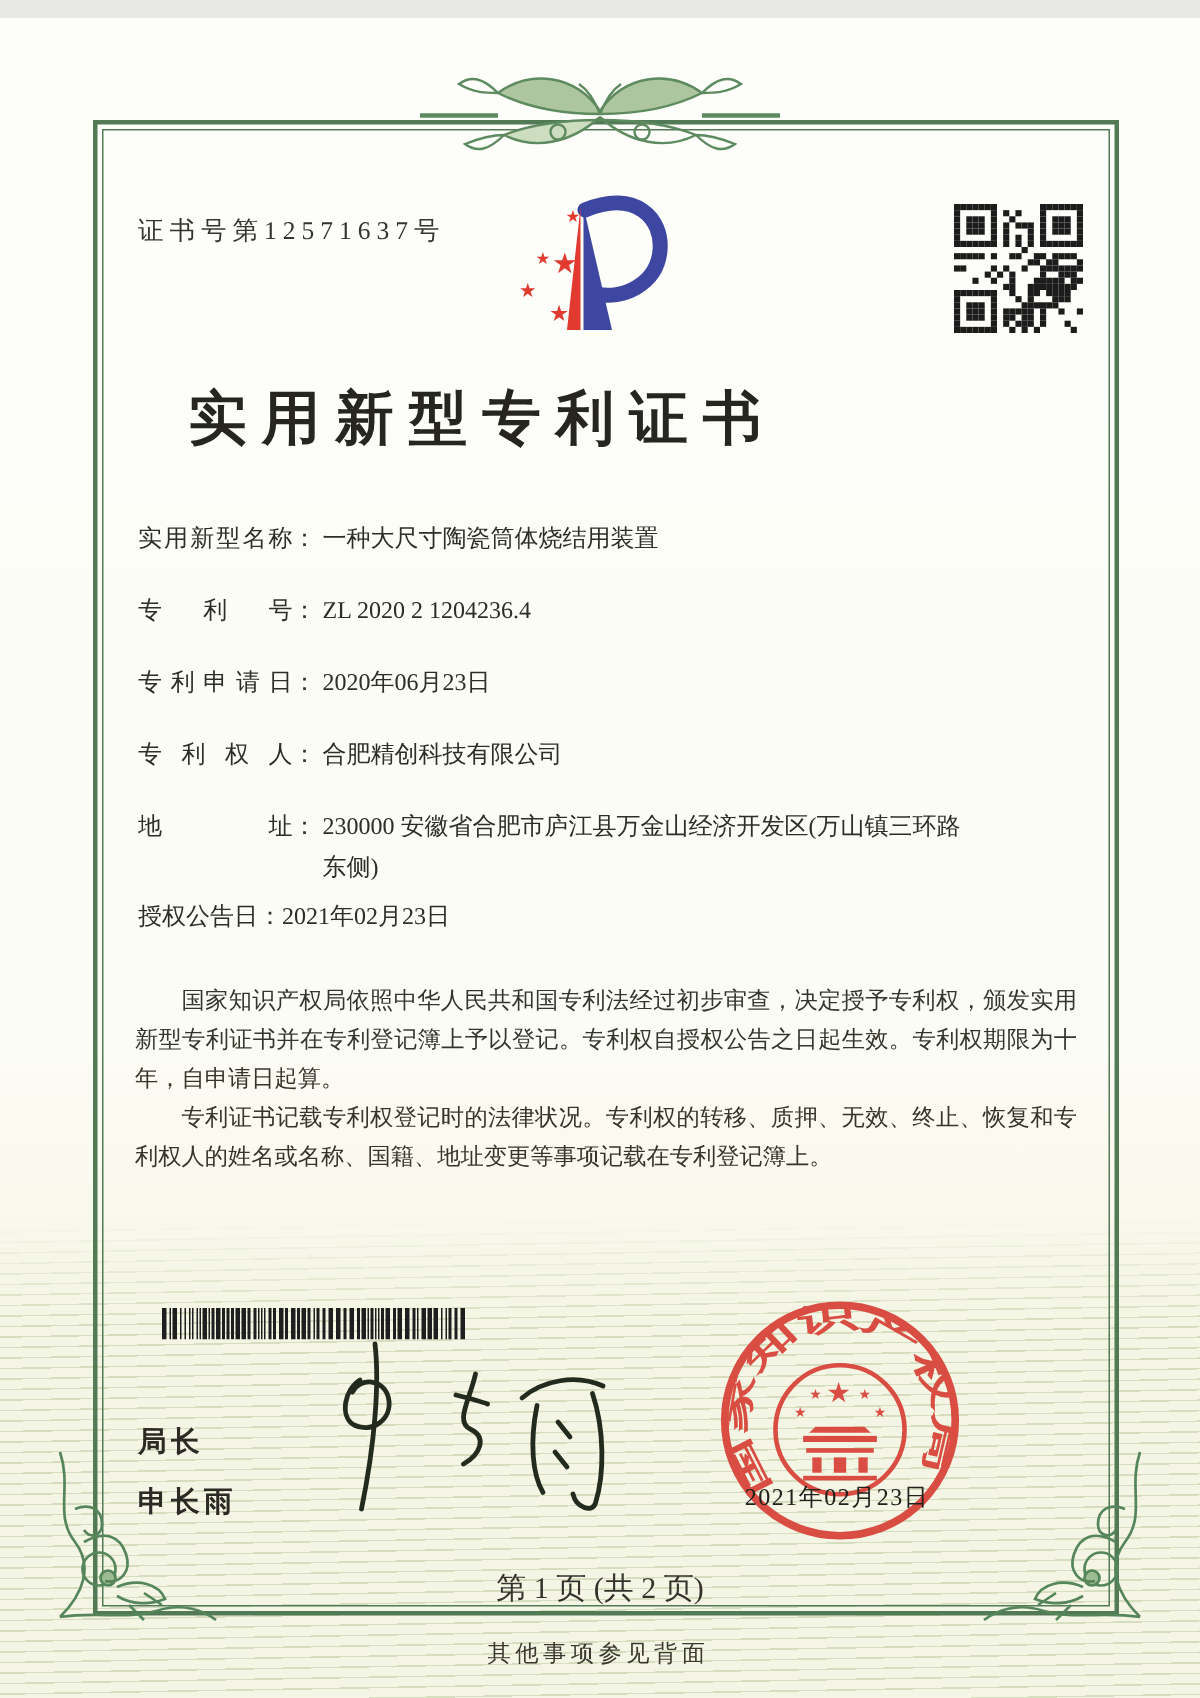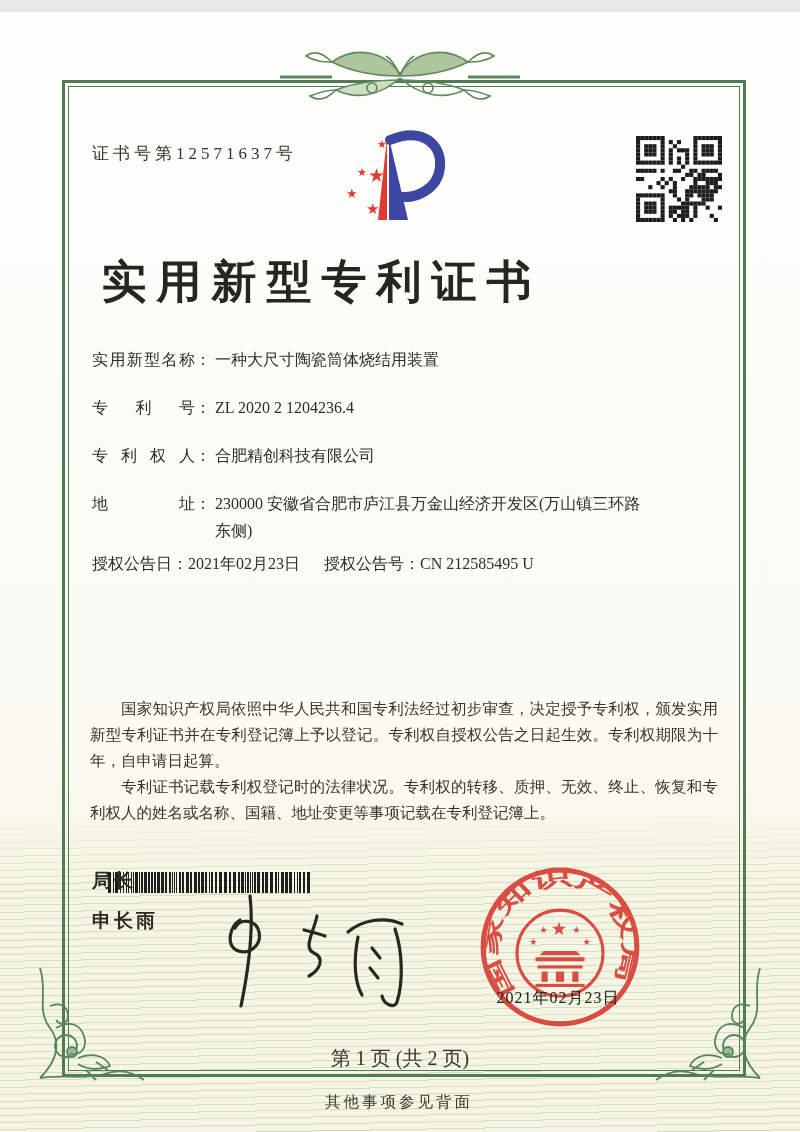--- a/index.html
+++ b/index.html
@@ -34,44 +34,44 @@
   .br-orn{left:654px;top:950px;transform:scaleX(-1);}
 
   .cert-no{
     position:absolute;left:92px;top:130px;
     font-size:17px;letter-spacing:4px;color:#35342e;
   }
   .logo{position:absolute;left:328px;top:108px;}
   .qr{position:absolute;left:636px;top:124px;width:86px;height:86px;}
   .title{
     position:absolute;left:0;top:240px;width:633px;text-align:center;
-    font-size:45px;font-weight:bold;letter-spacing:10px;text-indent:10px;color:#26251f;
+    font-size:39px;font-weight:bold;letter-spacing:10px;text-indent:10px;color:#26251f;
   }
   .fields{position:absolute;left:92px;top:334px;width:580px;font-size:16px;}
   .frow{margin-bottom:21px;line-height:27px;white-space:nowrap;}
   .flabel{
     display:inline-block;width:103px;text-align:justify;text-align-last:justify;
     vertical-align:top;
   }
   .fcolon{display:inline-block;vertical-align:top;}
   .fvalue{display:inline-block;max-width:440px;vertical-align:top;white-space:normal;}
   .frow.addr{margin-bottom:6px;}
   .grant-row{display:flex;gap:24px;line-height:27px;}
   .grant-row .pair{white-space:nowrap;}
 
   .paras{
-    position:absolute;left:90px;top:684px;width:628px;
+    position:absolute;left:90px;top:643px;width:628px;
     font-size:15.5px;line-height:26px;color:#36352c;text-align:justify;
   }
   .paras p{margin:0;text-indent:2em;}
 
   .barcode{position:absolute;left:108px;top:860px;width:202px;height:21px;}
 
   .signer{
-    position:absolute;left:92px;top:856px;
+    position:absolute;left:92px;top:936px;
     font-family:"Liberation Sans","DejaVu Sans",sans-serif;
     font-size:19px;font-weight:600;letter-spacing:3px;color:#2b2a25;
   }
   .signer .name{margin-top:14px;}
   .signature{position:absolute;left:212px;top:878px;}
 
   .seal{position:absolute;left:476px;top:851px;width:168px;height:168px;opacity:.95;}
   .seal svg{display:block;mix-blend-mode:multiply;}
   .seal-date{
     position:absolute;left:478px;top:976px;width:160px;text-align:center;
@@ -384,30 +384,33 @@
   <div class="fields">
     <div class="frow">
       <span class="flabel">实用新型名称</span><span class="fcolon">：</span>
       <span class="fvalue">一种大尺寸陶瓷筒体烧结用装置</span>
     </div>
     <div class="frow">
       <span class="flabel">专利号</span><span class="fcolon">：</span>
       <span class="fvalue">ZL 2020 2 1204236.4</span>
     </div>
     <div class="frow">
+      <span class="flabel">专利申请日</span><span class="fcolon">：</span>
+      <span class="fvalue">2020年06月23日</span>
+    </div>
+    <div class="frow">
       <span class="flabel">专利权人</span><span class="fcolon">：</span>
       <span class="fvalue">合肥精创科技有限公司</span>
     </div>
     <div class="frow addr">
       <span class="flabel">地址</span><span class="fcolon">：</span>
       <span class="fvalue">230000 安徽省合肥市庐江县万金山经济开发区(万山镇三环路东侧)</span>
     </div>
     <div class="grant-row">
       <span class="pair"><span>授权公告日</span><span>：</span><span>2021年02月23日</span></span>
-      <span class="pair"><span>授权公告号</span><span>：</span><span>CN 212585495 U</span></span>
     </div>
   </div>
 
   <div class="paras">
     <p>国家知识产权局依照中华人民共和国专利法经过初步审查，决定授予专利权，颁发实用新型专利证书并在专利登记簿上予以登记。专利权自授权公告之日起生效。专利权期限为十年，自申请日起算。</p>
     <p>专利证书记载专利权登记时的法律状况。专利权的转移、质押、无效、终止、恢复和专利权人的姓名或名称、国籍、地址变更等事项记载在专利登记簿上。</p>
   </div>
 
   <div class="barcode">
     <svg id="barsvg" width="202" height="21" viewBox="0 0 202 21">

